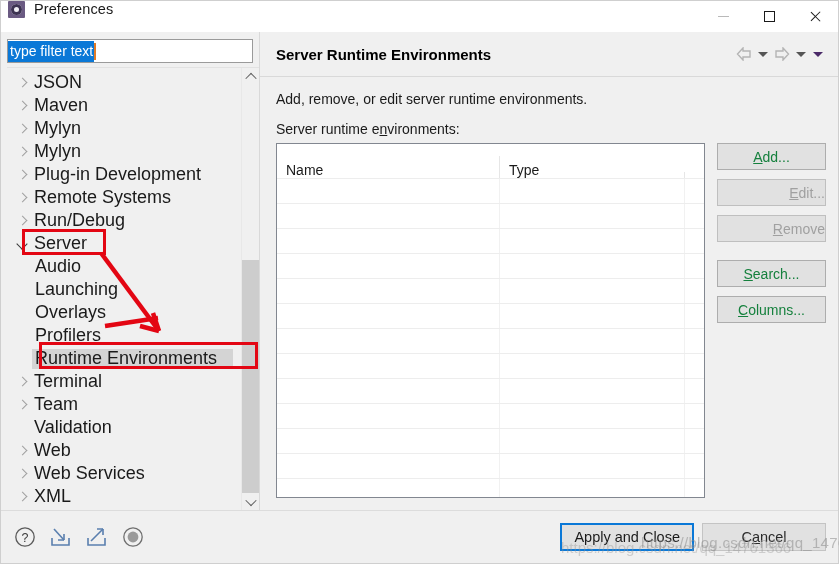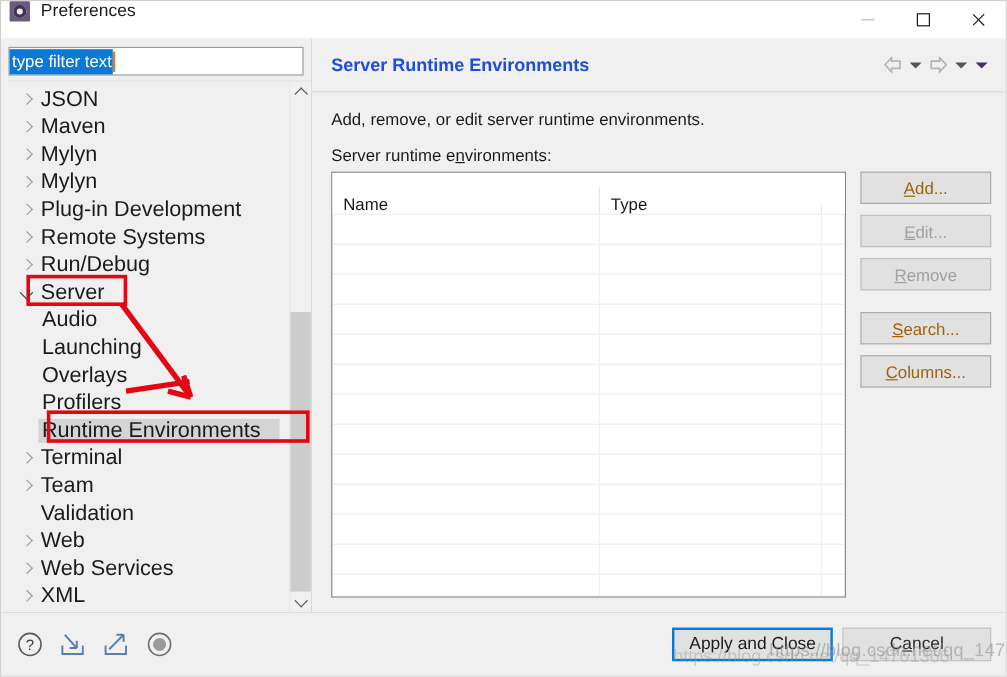--- a/index.html
+++ b/index.html
@@ -188,21 +188,21 @@
     padding: 0 0 0 0;
   }
   .rp-header {
     height: 44px; min-height: 44px;
     display: flex; align-items: center;
     padding: 0 12px 0 16px;
     border-bottom: 1px solid #d9d9d9;
     background: #f0f0f0;
   }
   .rp-title {
-    font-size: 15px; font-weight: bold; color: #1d4ed8;
+    font-size: 15px; font-weight: bold; color: #000000;
     flex: 1;
   }
   .navicons { display: flex; align-items: center; gap: 0px; }
   .nav-arrow {
     width: 21px; height: 20px;
     display: flex; align-items: center; justify-content: center;
   }
   .nav-caret {
     width: 17px; height: 20px;
     display: flex; align-items: center; justify-content: center;
@@ -263,27 +263,27 @@
     width: 121px; min-width: 121px;
     padding-left: 12px;
     display: flex; flex-direction: column;
     box-sizing: border-box;
   }
   .pbtn {
     height: 27px; min-height: 27px;
     background: #e1e1e1;
     border: 1px solid #adadad;
     font-family: "Liberation Sans", sans-serif;
-    font-size: 14px; color: #a16207;
+    font-size: 14px; color: #15803d;
     display: flex; align-items: center; justify-content: center;
     margin-bottom: 9px;
     box-sizing: border-box;
     user-select: none;
   }
-  .pbtn.disabled { color: #a0a0a0; border-color: #bfbfbf; }
+  .pbtn.disabled { color: #a0a0a0; border-color: #bfbfbf; justify-content: flex-end; }
   .pbtn.gap-top { margin-top: 9px; }
   .pbtn u { text-decoration: underline; }
 
   
   .bottom-sep { height: 1px; background: #dcdcdc; }
   .bottombar {
     height: 52px; min-height: 52px;
     display: flex; align-items: center;
     padding: 0 12px 0 12px;
     background: #f0f0f0;

